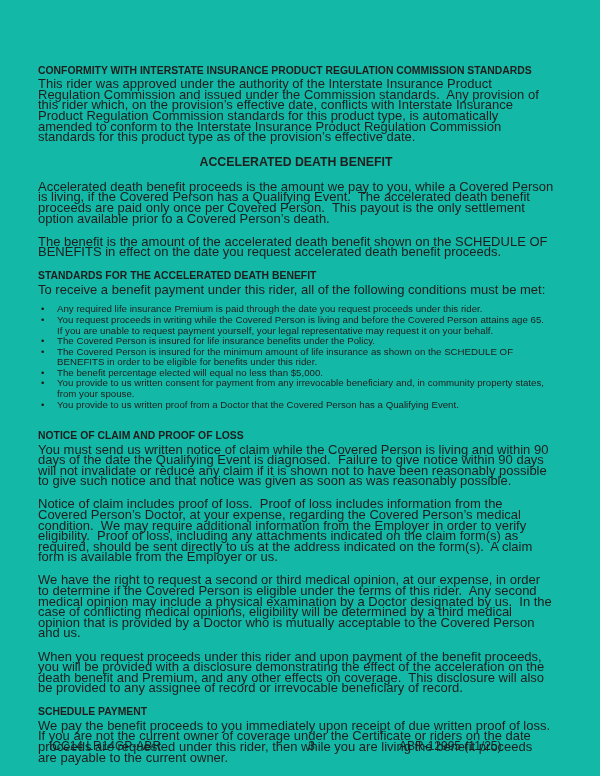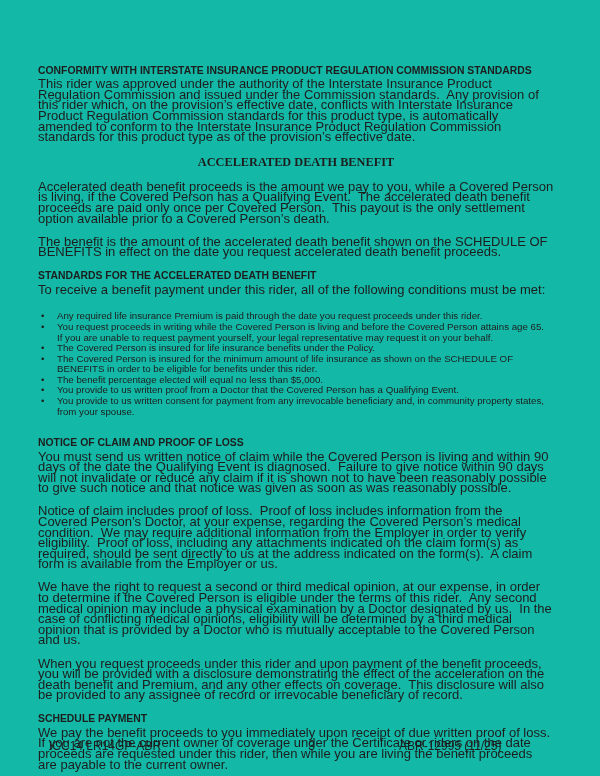--- a/index.html
+++ b/index.html
@@ -17,40 +17,39 @@
     font-family: "Liberation Sans", "DejaVu Sans", sans-serif;
     padding: 65px 46px 0 38px;
     overflow: hidden;
   }
   h1.doc-title {
     font-size: 12.3px;
     line-height: 13px;
     font-weight: bold;
     text-align: center;
     margin: 13px 0 13px 0;
-    font-family: Liberation Serif, serif;
   }
   h2.sec-heading {
     font-size: 10.4px;
     line-height: 11.3px;
     font-weight: bold;
     margin: 0 0 3px 0;
   }
   p.para {
     font-size: 13px;
     line-height: 10.6px;
     margin: 0 0 12.5px 0;
     white-space: pre-wrap;
   }
   p.intro {
     margin: 0;
   }
   ul.bullet-list {
     list-style: none;
-    margin: 16px 0 20px 0;
+    margin: 9px 0 20px 0;
     padding: 0;
   }
   ul.bullet-list li {
     position: relative;
     font-size: 9.7px;
     line-height: 10.6px;
     padding-left: 19px;
     white-space: pre-wrap;
   }
   ul.bullet-list li::before {
@@ -90,22 +89,22 @@
 
   <section>
     <h2 class="sec-heading">STANDARDS FOR THE ACCELERATED DEATH BENEFIT</h2>
     <p class="para intro">To receive a benefit payment under this rider, all of the following conditions must be met:</p>
     <ul class="bullet-list">
       <li>Any required life insurance Premium is paid through the date you request proceeds under this rider.</li>
       <li>You request proceeds in writing while the Covered Person is living and before the Covered Person attains age 65.  If you are unable to request payment yourself, your legal representative may request it on your behalf.</li>
       <li>The Covered Person is insured for life insurance benefits under the Policy.</li>
       <li>The Covered Person is insured for the minimum amount of life insurance as shown on the SCHEDULE OF BENEFITS in order to be eligible for benefits under this rider.</li>
       <li>The benefit percentage elected will equal no less than $5,000.</li>
+      <li>You provide to us written consent for payment from any irrevocable beneficiary and, in community property states, from your spouse.</li>
       <li>You provide to us written proof from a Doctor that the Covered Person has a Qualifying Event.</li>
-      <li>You provide to us written consent for payment from any irrevocable beneficiary and, in community property states, from your spouse.</li>
     </ul>
   </section>
 
   <section>
     <h2 class="sec-heading">NOTICE OF CLAIM AND PROOF OF LOSS</h2>
     <p class="para">You must send us written notice of claim while the Covered Person is living and within 90 days of the date the Qualifying Event is diagnosed.  Failure to give notice within 90 days will not invalidate or reduce any claim if it is shown not to have been reasonably possible to give such notice and that notice was given as soon as was reasonably possible.</p>
     <p class="para">Notice of claim includes proof of loss.  Proof of loss includes information from the Covered Person’s Doctor, at your expense, regarding the Covered Person’s medical condition.  We may require additional information from the Employer in order to verify eligibility.  Proof of loss, including any attachments indicated on the claim form(s) as required, should be sent directly to us at the address indicated on the form(s).  A claim form is available from the Employer or us.</p>
     <p class="para">We have the right to request a second or third medical opinion, at our expense, in order to determine if the Covered Person is eligible under the terms of this rider.  Any second medical opinion may include a physical examination by a Doctor designated by us.  In the case of conflicting medical opinions, eligibility will be determined by a third medical opinion that is provided by a Doctor who is mutually acceptable to the Covered Person and us.</p>
     <p class="para">When you request proceeds under this rider and upon payment of the benefit proceeds, you will be provided with a disclosure demonstrating the effect of the acceleration on the death benefit and Premium, and any other effects on coverage.  This disclosure will also be provided to any assignee of record or irrevocable beneficiary of record.</p>
   </section>

